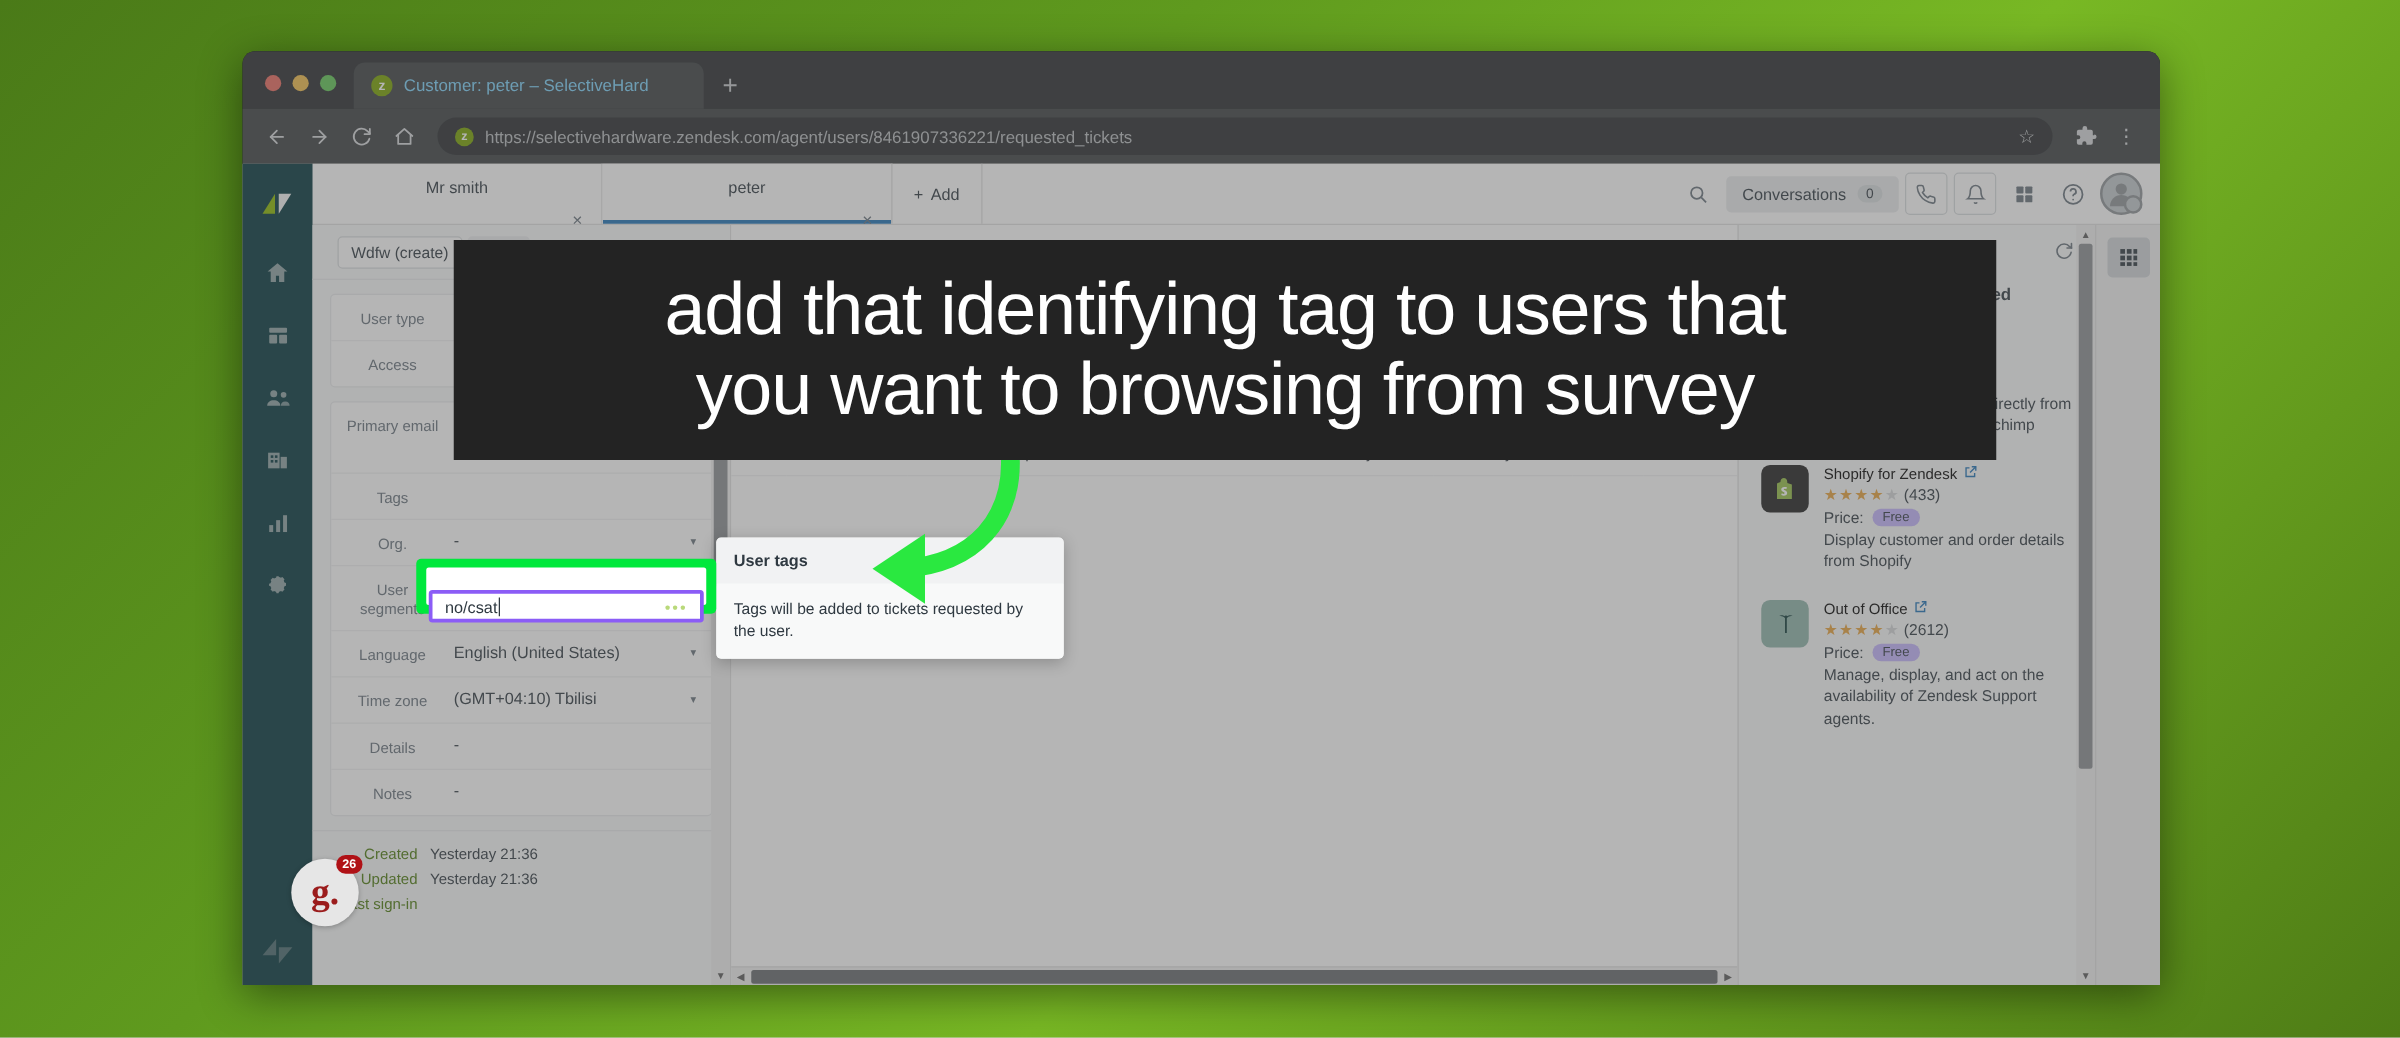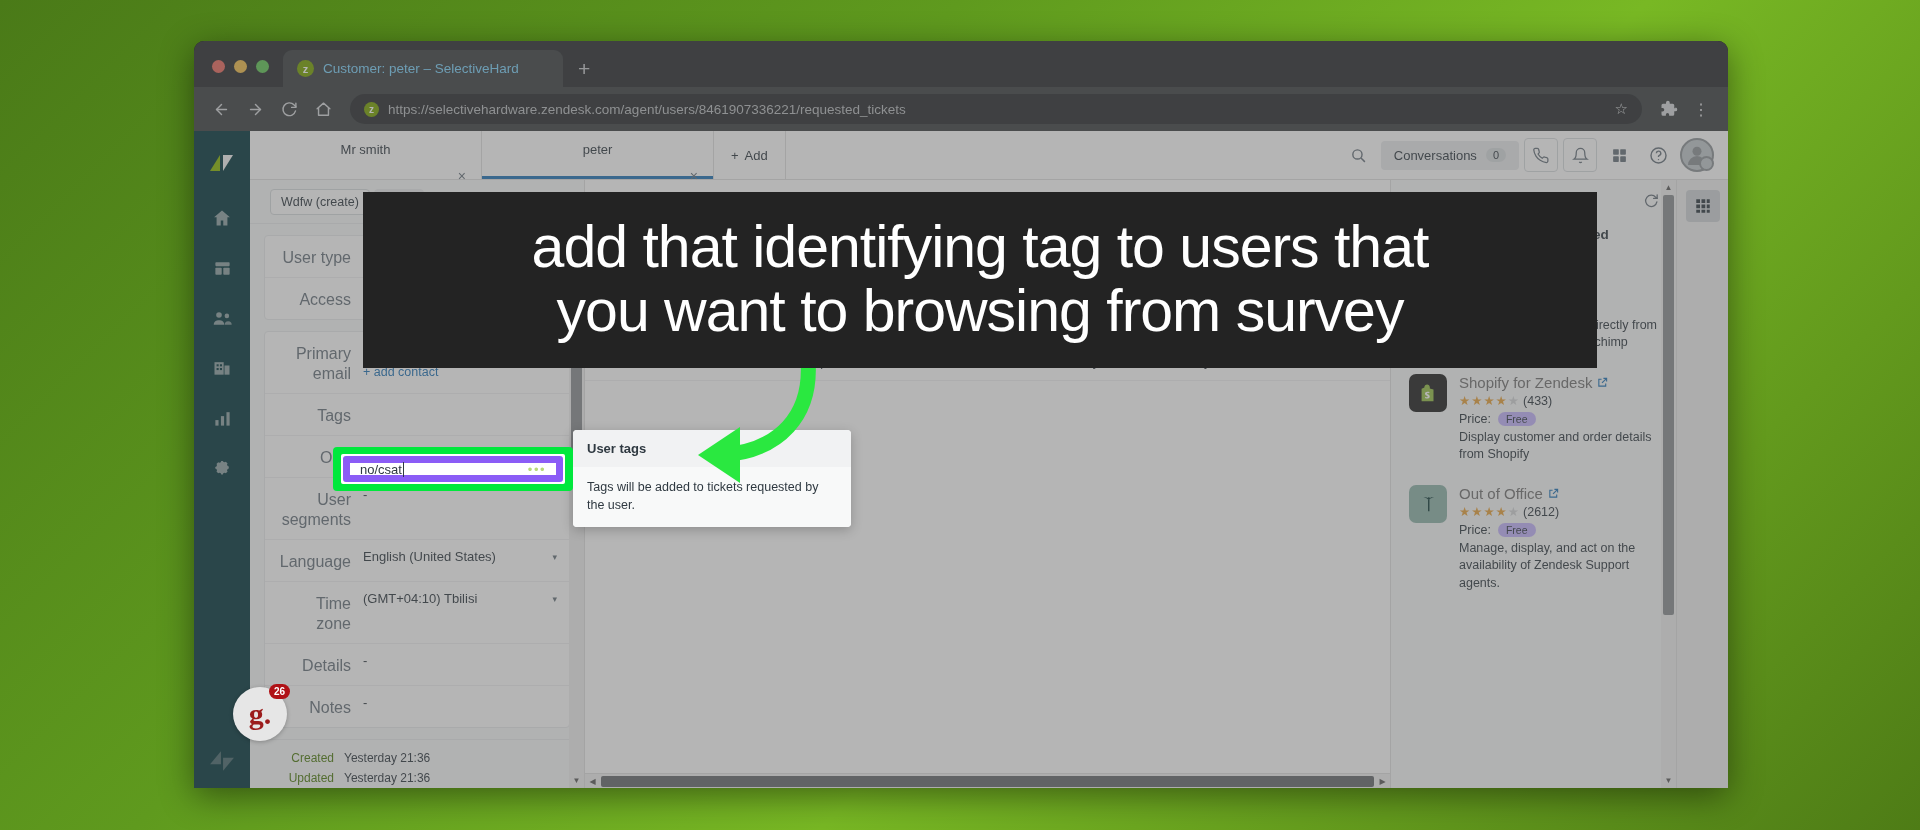--- a/index.html
+++ b/index.html
@@ -57,21 +57,21 @@
   
   .zd-body { flex: 1; display: flex; min-height: 0; }
   .user-panel { width: 335px; background: #f8f9f9; border-right: 1px solid #e0e0e0; display: flex; flex-direction: column; flex: none; position: relative; }
   .crumbs { display: flex; gap: 4px; padding: 9px 12px 8px 20px; border-bottom: 1px solid #e9ebed; }
   .crumb { font-size: 12.5px; color: #2f3941; border: 1px solid #d8dcde; border-radius: 4px; padding: 5px 10px; background: #fff; cursor: pointer; }
   .crumb.sel { background: #e9ebed; border-color: #e9ebed; }
   .up-scroll { flex: 1; overflow: hidden; position: relative; }
   .card { background: #fff; border: 1px solid #e9ebed; border-radius: 4px; margin: 11px 14px; }
   .frow { display: flex; padding: 9px 12px; gap: 12px; align-items: flex-start; border-bottom: 1px solid #f0f1f2; }
   .frow:last-child { border-bottom: none; }
-  .flab { width: 74px; text-align: right; font-size: 16px; color: #68737d; padding-top: 3px; flex: none; line-height: 1.25; }
+  .flab { width: 74px; text-align: center; font-size: 12px; color: #68737d; padding-top: 3px; flex: none; line-height: 1.25; }
   .fval { flex: 1; font-size: 13px; color: #2f3941; display: flex; align-items: center; gap: 6px; min-width: 0; }
   .fval .txt { flex: 1; min-width: 0; overflow: hidden; text-overflow: ellipsis; white-space: nowrap; }
   .caret { color: #68737d; font-size: 9px; }
   .link-sm { color: #1f73b7; font-size: 12.5px; cursor: pointer; }
   .meta { padding: 8px 14px 4px 14px; border-top: 1px solid #e9ebed; }
   .mrow { display: flex; gap: 10px; font-size: 12px; color: #2f3941; padding: 3px 0; }
   .mlab { width: 70px; text-align: right; color: #4d7c0f; flex: none; }
   
   .mid { flex: 1; background: #fff; display: flex; flex-direction: column; min-width: 0; position: relative; }
   .mid-head { padding: 14px 22px 0 22px; }
@@ -95,21 +95,21 @@
   .hs-thumb { flex: 1; height: 11px; background: #666a6d; border-radius: 2px; margin: 0 1px; }
   
   .apps { width: 338px; background: #f8f9f9; border-left: 1px solid #e0e0e0; flex: none; display: flex; flex-direction: column; position: relative; }
   .apps-head { display: flex; align-items: center; padding: 12px 16px 6px 16px; }
   .apps-title { font-size: 13.5px; color: #2f3941; }
   .apps-refresh { margin-left: auto; color: #68737d; cursor: pointer; }
   .apps-sub { text-align: center; font-size: 13.5px; font-weight: 700; color: #2f3941; padding: 8px 0 12px 0; }
   .app { display: flex; gap: 12px; padding: 8px 18px 14px 18px; }
   .app-ico { width: 38px; height: 38px; border-radius: 7px; flex: none; display: flex; align-items: center; justify-content: center; font-size: 17px; }
   .app-body { flex: 1; min-width: 0; }
-  .app-name { font-size: 15px; color: #737373; cursor: pointer; display: flex; align-items: center; gap: 5px; }
+  .app-name { font-size: 12px; color: #000000; cursor: pointer; display: flex; align-items: center; gap: 5px; }
   .stars { font-size: 12.5px; color: #e8a33d; letter-spacing: 1px; padding: 2px 0; }
   .stars .off { color: #d3d6d8; }
   .stars .cnt { color: #2f3941; letter-spacing: 0; margin-left: 3px; }
   .price { font-size: 12.5px; color: #2f3941; display: flex; align-items: center; gap: 7px; padding: 2px 0 3px 0; }
   .free { background: #c4b5fd; border-radius: 9px; font-size: 10.5px; padding: 1px 8px; color: #2f3941; text-align: right; }
   .app-desc { font-size: 12.5px; color: #2f3941; line-height: 1.38; }
   .nothing { text-align: center; padding: 10px 26px 0 26px; }
   .nothing h4 { font-size: 13.5px; color: #2f3941; }
   .nothing p { font-size: 12.5px; color: #2f3941; line-height: 1.4; padding-top: 3px; }
   .apps-rail { position: absolute; right: 0; top: 0; bottom: 0; width: 52px; background: #f1f1f1; border-left: 1px solid #e0e0e0; display: flex; justify-content: center; padding-top: 10px; }
@@ -124,22 +124,22 @@
   
   .tooltip {
     position: absolute; left: 573px; top: 430px; width: 278px; background: #f8f9f9;
     border-radius: 4px; box-shadow: 0 3px 12px rgba(0,0,0,.22); overflow: hidden;
   }
   .tt-head { font-size: 13px; font-weight: 700; color: #2f3941; padding: 11px 14px; background: #f1f2f3; }
   .tt-body { font-size: 12.5px; color: #2f3941; padding: 11px 14px 13px 14px; line-height: 1.45; background:#f8f9f9; }
   
   .hl-box { position: absolute; left: 333px; top: 447px; width: 240px; height: 44px; background: #00e83c; border-radius: 4px; }
   .hl-inner { position: absolute; left: 8px; top: 7px; right: 8px; bottom: 7px; background: #fff; border-radius: 2px; padding: 2px; }
-  .tag-input { width: 100%; height: 100%; border: 7px solid #8b5cf6; border-radius: 3px; background: #fff;
-     display: flex; align-items: center; padding: 0 10px; font-size: 13px; color: #2f3941; }
+  .tag-input { width: 100%; height: 100%; border: 3px solid #8b5cf6; border-radius: 3px; background: #fff;
+     display: flex; align-items: center; padding: 0 10px; font-size: 13px; color: #2f3941; margin-top: 16px; }
   .tag-input .caretbar { width: 1px; height: 15px; background: #2f3941; margin-left: 1px; }
   .tag-dots { margin-left: auto; color: #b9d97a; letter-spacing: 1.5px; font-size: 13px; }
   
   .arrow { position: absolute; left: 590px; top: 355px; width: 240px; height: 140px; pointer-events: none; }
   
   .gram { position: absolute; left: 233px; top: 687px; width: 54px; height: 54px; border-radius: 50%; background: #e6e6e6;
      display: flex; align-items: center; justify-content: center; box-shadow: 0 1px 4px rgba(0,0,0,.25); }
   .gram-g { font-size: 30px; color: #9b1c1c; font-family: "Liberation Serif", serif; font-weight: 700; line-height: 1; }
   .gram-b { position: absolute; right: -3px; top: -3px; background: #b01116; color: #fff; font-size: 10px; font-weight: 700;
      border-radius: 10px; padding: 2px 5px; }

